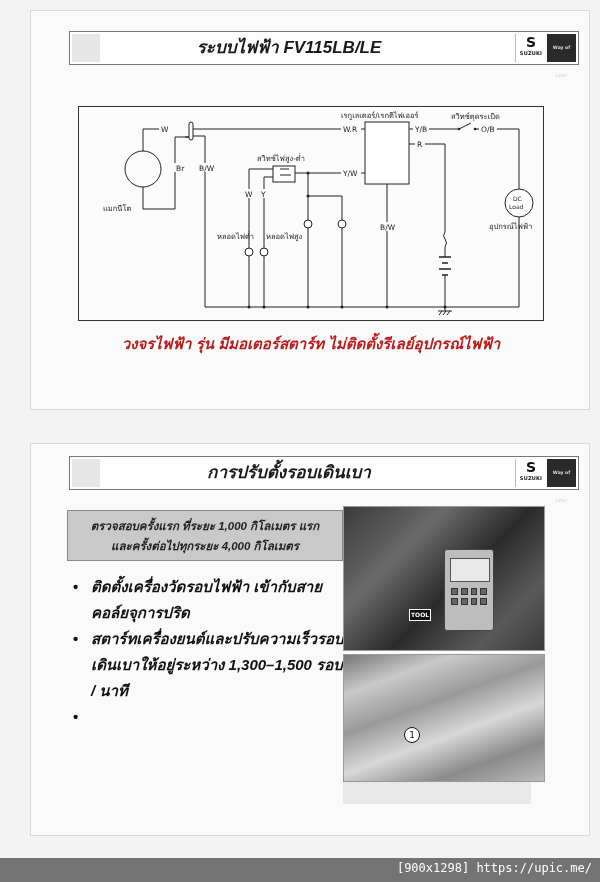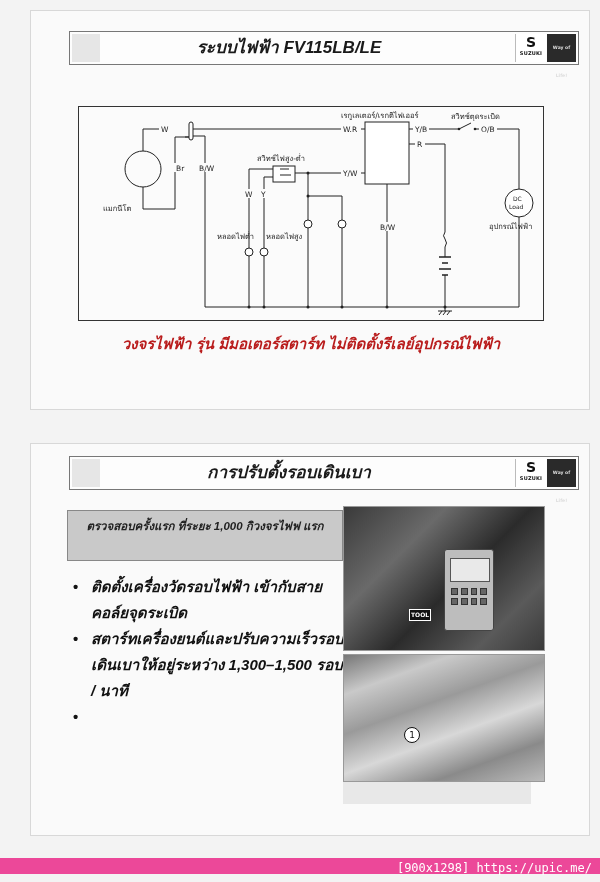--- a/index.html
+++ b/index.html
@@ -23,21 +23,21 @@
   .photo{position:absolute;border:1px solid #999;box-sizing:border-box;overflow:hidden;}
   .photo1{left:312px;top:62px;width:202px;height:145px;background:linear-gradient(135deg,#3a3a3a 0%,#6a6a6a 30%,#2b2b2b 55%,#5a5a5a 80%,#3a3a3a 100%);}
   .photo2{left:312px;top:210px;width:202px;height:128px;background:linear-gradient(160deg,#777 0%,#c9c9c9 20%,#9a9a9a 40%,#d8d8d8 60%,#8a8a8a 80%,#bbb 100%);}
   .photo2-shadow{position:absolute;left:312px;top:338px;width:188px;height:22px;background:#e8e8e8;}
   .meter{position:absolute;left:100px;top:42px;width:48px;height:80px;background:#bdbdbd;border:1px solid #444;border-radius:3px;}
   .meter .screen{position:absolute;left:5px;top:8px;width:38px;height:22px;background:#e9e9e9;border:1px solid #555;}
   .meter .keys{position:absolute;left:6px;top:38px;width:36px;display:grid;grid-template-columns:repeat(4,1fr);gap:3px;}
   .meter .keys span{height:5px;background:#666;border:1px solid #333;}
   .tool-badge{position:absolute;left:65px;top:102px;width:20px;height:10px;background:#111;color:#fff;font-size:6px;font-weight:bold;line-height:10px;text-align:center;border:1px solid #fff;}
   .callout{position:absolute;left:60px;top:72px;width:14px;height:14px;border-radius:50%;border:1px solid #111;background:#fff;font-size:9px;text-align:center;line-height:14px;}
-  .footer{position:absolute;left:0;top:858px;width:600px;height:16px;background:#ec4899;}
+  .footer{position:absolute;left:0;top:858px;width:600px;height:24px;background:#737373;}
   .footer .src{position:absolute;right:8px;top:3px;color:#fff;font-family:"DejaVu Sans Mono",monospace;font-size:12px;}
   svg text{font-family:"DejaVu Sans",sans-serif;}
 </style>
 </head>
 <body>
 
 <div class="slide slide1">
   <div class="hdr" style="top:20px;">
     <div class="ghost"></div>
     <div class="title">ระบบไฟฟ้า FV115LB/LE</div>
@@ -158,27 +158,28 @@
     <div class="ghost"></div>
     <div class="title">การปรับตั้งรอบเดินเบา</div>
     <div class="logo">
       <div class="s">S</div>
       <div class="w">SUZUKI</div>
     </div>
     <div class="tag">Way of Life!</div>
   </div>
 
   <div class="infobox">
-    <div>ตรวจสอบครั้งแรก ที่ระยะ 1,000 กิวงจรไฟฟ แรก</div>
+    <div>ตรวจสอบครั้งแรก ที่ระยะ 1,000 กิโลเมตร แรก</div>
+    <div>และครั้งต่อไปทุกระยะ 4,000 กิโลเมตร</div>
   </div>
 
   <ul class="bullets">
     <li>
       <span class="dot">•</span>
-      <span>ติดตั้งเครื่องวัดรอบไฟฟ้า เข้ากับสายคอล์ยจุดระเบิด</span>
+      <span>ติดตั้งเครื่องวัดรอบไฟฟ้า เข้ากับสายคอล์ยจุการปริด</span>
     </li>
     <li>
       <span class="dot">•</span>
       <span>สตาร์ทเครื่องยนต์และปรับความเร็วรอบเดินเบาให้อยู่ระหว่าง 1,300–1,500 รอบ / นาที</span>
     </li>
     <li>
       <span class="dot">•</span>
     </li>
   </ul>
 

